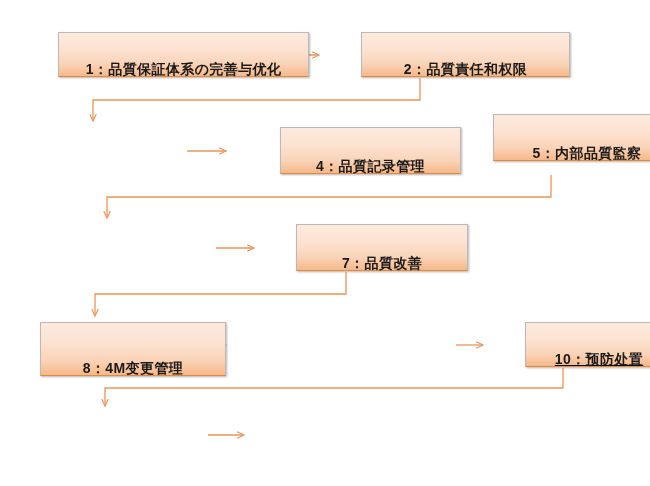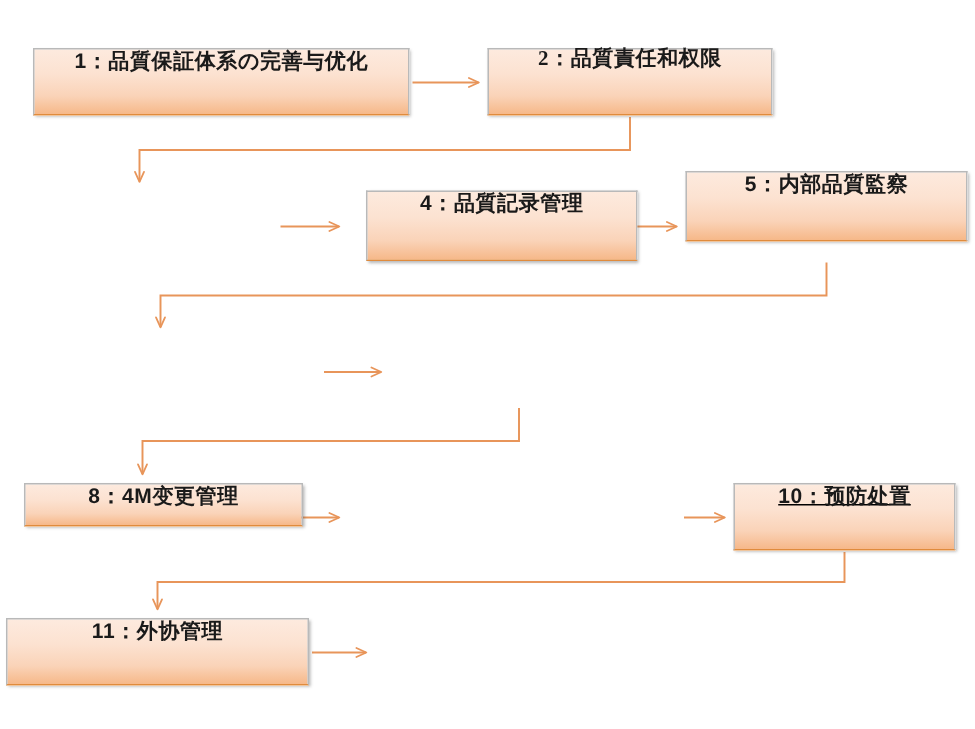--- a/index.html
+++ b/index.html
@@ -31,23 +31,24 @@
     box-sizing: border-box;
     border: 1px solid #b9b9b9;
     border-bottom: 1px solid #e08b3c;
     background: linear-gradient(to bottom,
         #fdeade 0%,
         #fce2d1 38%,
         #fad3b8 72%,
         #f6b889 100%);
     box-shadow: 1px 1px 2px rgba(90,90,90,0.45);
     display: flex;
-    align-items: flex-start;
+    align-items: flex-end;
     justify-content: center;
     z-index: 3;
+    margin-left: 36px;
   }
   .node-label {
     color: #1a1a1a;
     font-weight: bold;
     font-size: 14px;
     letter-spacing: 0.4px;
     white-space: nowrap;
     line-height: 1;
   }
   .node-reflection {
@@ -93,21 +94,21 @@
     <path d="M208,435 L244,435" fill="none" stroke="#e8955a" stroke-width="1.3" marker-end="url(#arrowhead)"></path>
   </svg>
 
   <div class="node" style="left:22px; top:32px; width:251px; height:45px;">
     <span class="node-label">1：品質保証体系の完善与优化</span>
   </div>
   <div class="node-reflection" style="left:22px; top:77px; width:251px; height:14px;">
     
   </div>
 
-  <div class="node" style="left:325px; top:32px; width:190px; height:45px;font-family:Liberation Serif, serif;">
+  <div class="node" style="left:325px; top:32px; width:209px; height:45px;">
     <span class="node-label">2：品質責任和权限</span>
   </div>
   <div class="node-reflection" style="left:325px; top:77px; width:190px; height:14px;">
     
   </div>
 
   <div class="node-reflection" style="left:4px; top:174px; width:181px; height:14px;">
     
   </div>
 
@@ -122,45 +123,45 @@
     <span class="node-label">5：内部品質監察</span>
   </div>
   <div class="node-reflection" style="left:457px; top:174px; width:188px; height:14px;">
     
   </div>
 
   <div class="node-reflection" style="left:4px; top:271px; width:210px; height:14px;">
     
   </div>
 
+  <div class="node" style="left:260px; top:224px; width:172px; height:47px;">
+    <span class="node-label">7：品質改善</span>
+  </div>
   <div class="node-reflection" style="left:260px; top:271px; width:172px; height:14px;">
     
   </div>
 
-  <div class="node" style="left:16px; top:322px; width:186px; height:29px;">
+  <div class="node" style="left:4px; top:322px; width:186px; height:54px;">
     <span class="node-label">8：4M变更管理</span>
   </div>
   <div class="node-reflection" style="left:4px; top:367px; width:186px; height:14px;">
     
   </div>
 
   <div class="node-reflection" style="left:232px; top:367px; width:222px; height:14px;">
     
   </div>
 
   <div class="node" style="left:489px; top:322px; width:148px; height:45px;text-decoration:underline;">
     <span class="node-label">10：预防处置</span>
   </div>
   <div class="node-reflection" style="left:489px; top:367px; width:148px; height:14px;">
     
   </div>
 
-  <div class="node" style="left:4px; top:412px; width:202px; height:45px;">
-    <span class="node-label">11：外协管理</span>
-  </div>
   <div class="node-reflection" style="left:4px; top:457px; width:202px; height:14px;">
     
   </div>
 
   <div class="node-reflection" style="left:250px; top:457px; width:206px; height:14px;">
     
   </div>
 
 </div>
 

